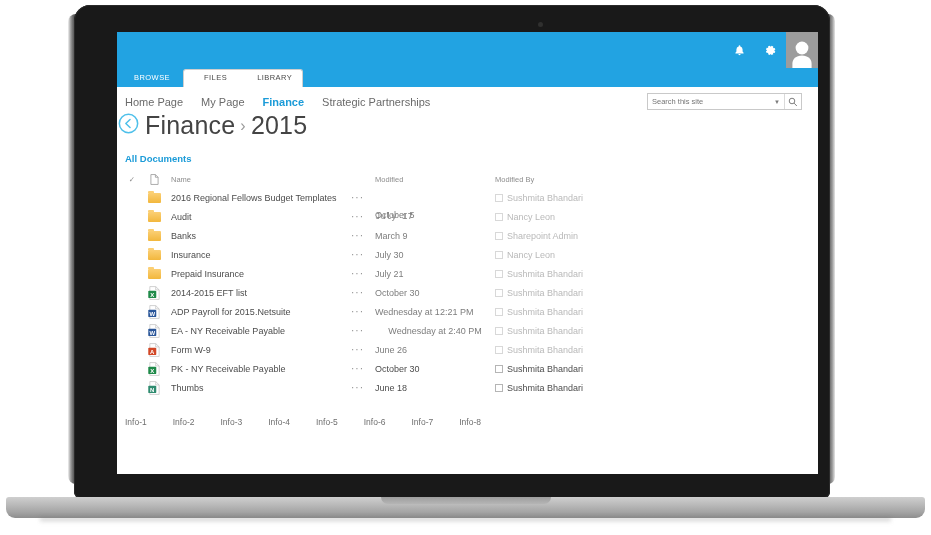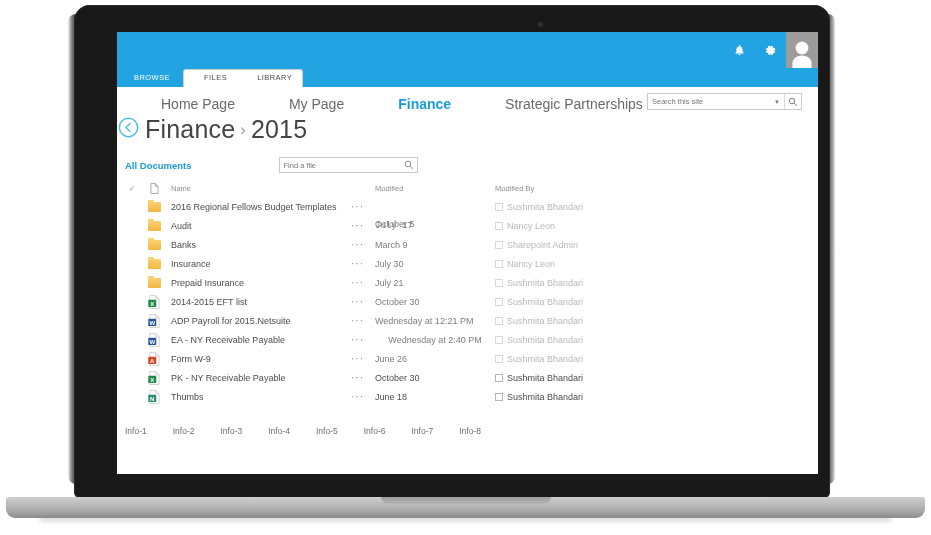--- a/index.html
+++ b/index.html
@@ -188,25 +188,24 @@
     background: #ffffff;
     height: 387px;
   }
   .topnav {
     display: flex;
     align-items: center;
     padding: 9px 0 0 8px;
     gap: 18px;
   }
   .topnav a {
-    font-size: 14px;
+    font-size: 11px;
     color: #6a6a6a;
     text-decoration: none;
     cursor: pointer;
-    margin-left: 36px;
   }
   .topnav a.active { color: #1b9bd8; font-weight: bold; }
 
   .sitesearch {
     position: absolute;
     right: 16px;
     top: 6px;
     width: 153px;
     height: 15px;
     border: 1px solid #c9c9c9;
@@ -429,29 +428,20 @@
             <path d="M12.6 6.8L8.2 11l4.4 4.2" fill="none" stroke="#4fc0ea" stroke-width="1.6" stroke-linecap="round" stroke-linejoin="round"></path>
           </svg>
         </span>
         <span class="pagetitle">
           <span>Finance</span><span class="sep">›</span><span>2015</span>
         </span>
       </div>
 
       <div class="viewbar">
         <span class="viewlink">All Documents</span>
-        <div class="findfile">
-          <input type="text" placeholder="Find a file" style="">
-          <span class="ff-mag">
-            <svg width="10" height="10" viewBox="0 0 14 14">
-                <circle cx="5.6" cy="5.6" r="3.9" fill="none" stroke="#6d6d6d" stroke-width="1.1"></circle>
-                <line x1="8.6" y1="8.6" x2="12.4" y2="12.6" stroke="#6d6d6d" stroke-width="1.1"></line>
-              </svg>
-          </span>
-        </div>
       </div>
 
       <div class="doclist">
         <div class="dl-head">
           <div class="c-check">✓</div>
           <div class="c-icon">
             <svg width="9" height="11" viewBox="0 0 10 12">
                 <path d="M1 .5h5L9 3.5v8H1z" fill="#ffffff" stroke="#9a9a9a" stroke-width=".9"></path>
                 <path d="M6 .5v3h3" fill="none" stroke="#9a9a9a" stroke-width=".9"></path>
               </svg>

